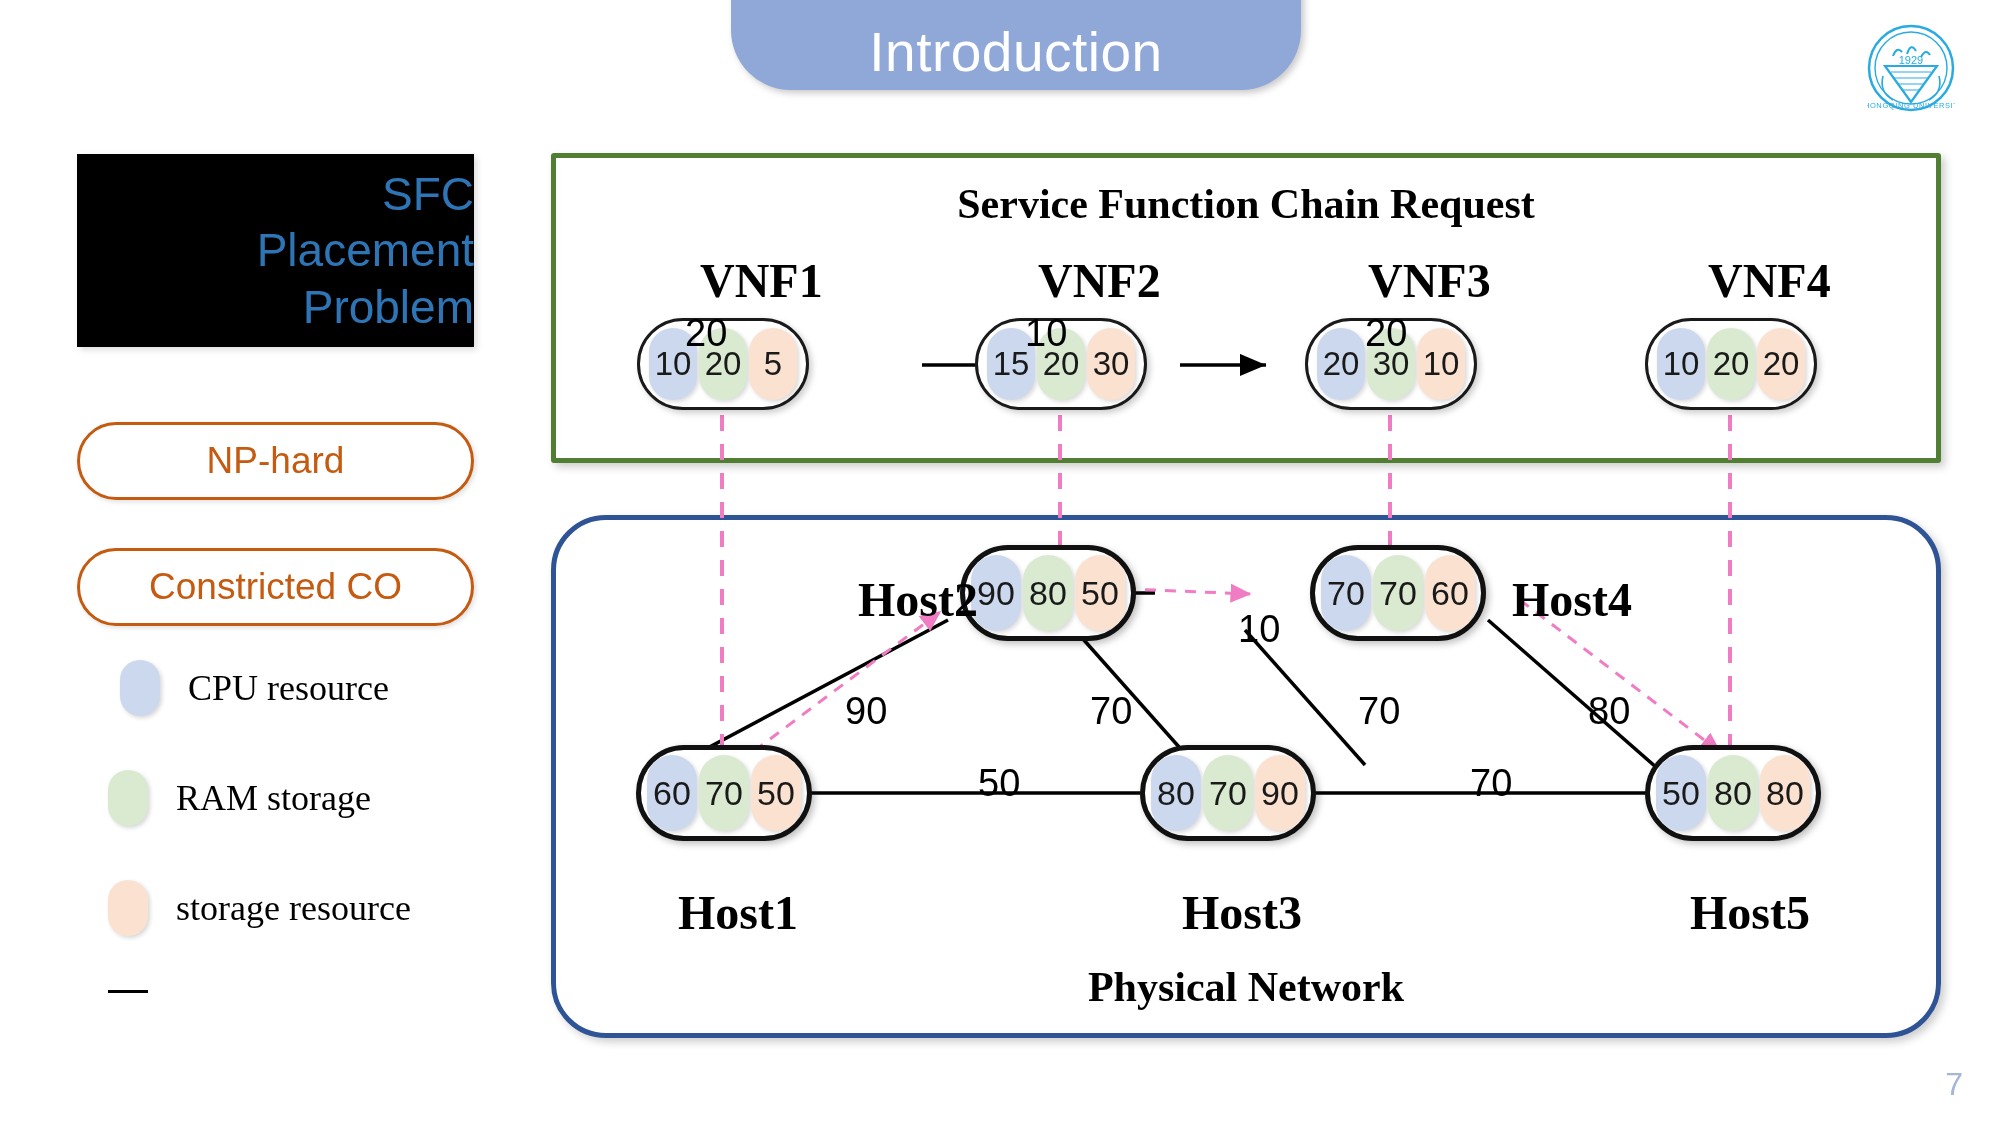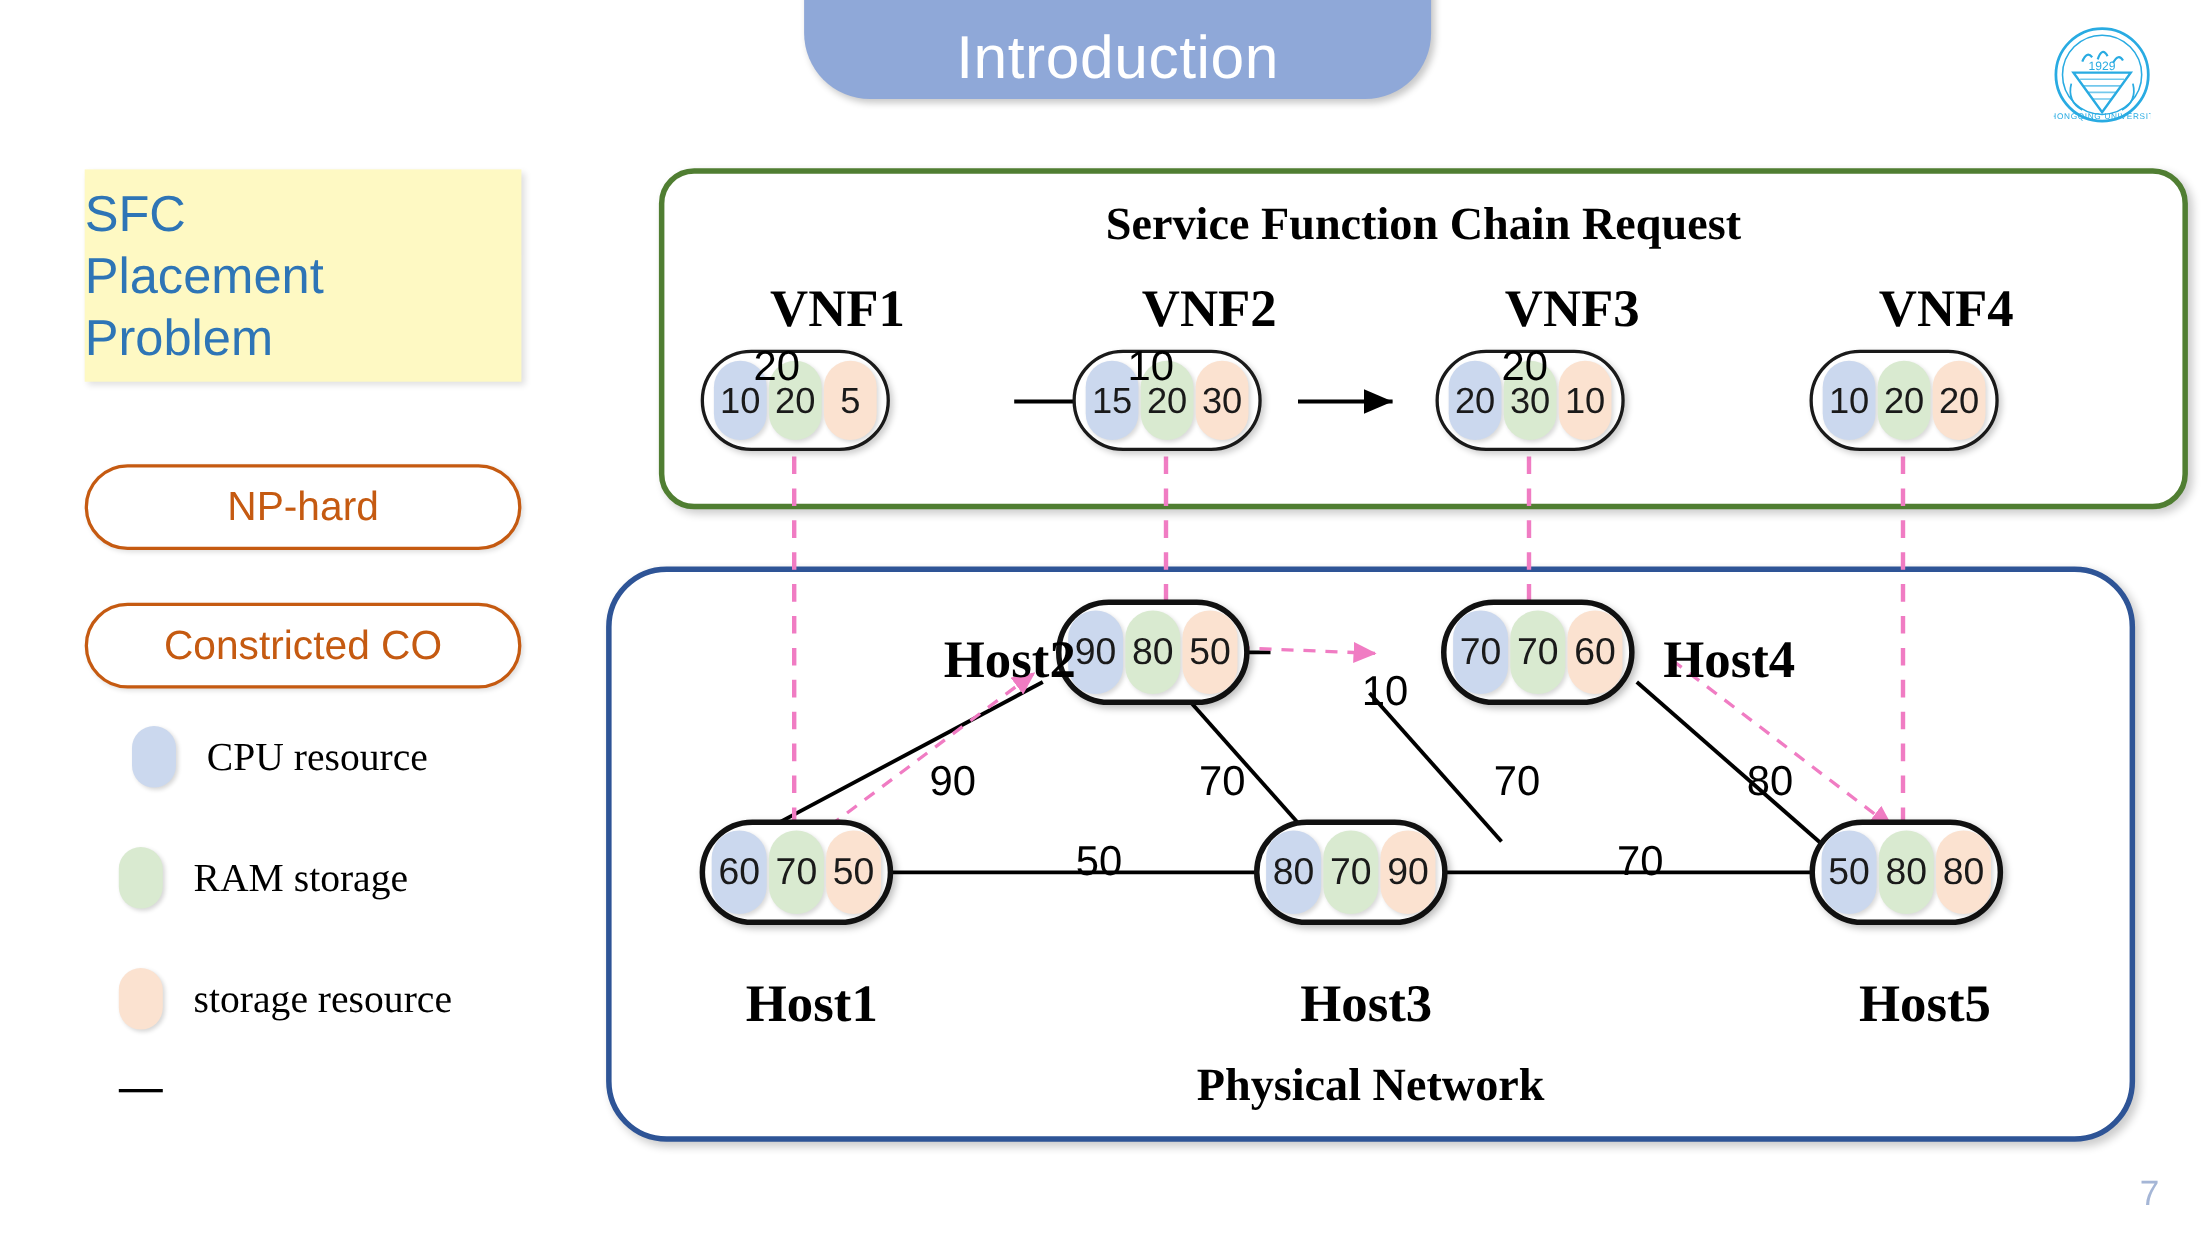--- a/index.html
+++ b/index.html
@@ -49,25 +49,25 @@
     height: 88px;
   }
 
   
   #sfc-box {
     position: absolute;
     left: 77px;
     top: 154px;
     width: 397px;
     height: 193px;
-    background: #fef9c3;
+    background: #000000;
     box-shadow: 3px 3px 6px rgba(0,0,0,0.13);
     display: flex;
     flex-direction: column;
-    align-items: flex-start;
+    align-items: flex-end;
     justify-content: center;
     box-sizing: border-box;
   }
   #sfc-box .line {
     color: #2E75B6;
     font-size: 46px;
     line-height: 1.22;
     font-family: "Liberation Sans", sans-serif;
   }
 
@@ -128,22 +128,21 @@
     background: #ffffff;
     box-sizing: border-box;
     box-shadow: 4px 4px 8px rgba(0,0,0,0.2);
   }
   #panel-sfc {
     left: 551px;
     top: 153px;
     width: 1390px;
     height: 310px;
     border: 5px solid #507E32;
-    border-radius: 32px;
-    margin-left: 48px;
+    border-radius: 3px;
   }
   #panel-phy {
     left: 551px;
     top: 515px;
     width: 1390px;
     height: 523px;
     border: 5px solid #2E5496;
     border-radius: 55px;
   }
   .panel-title {

